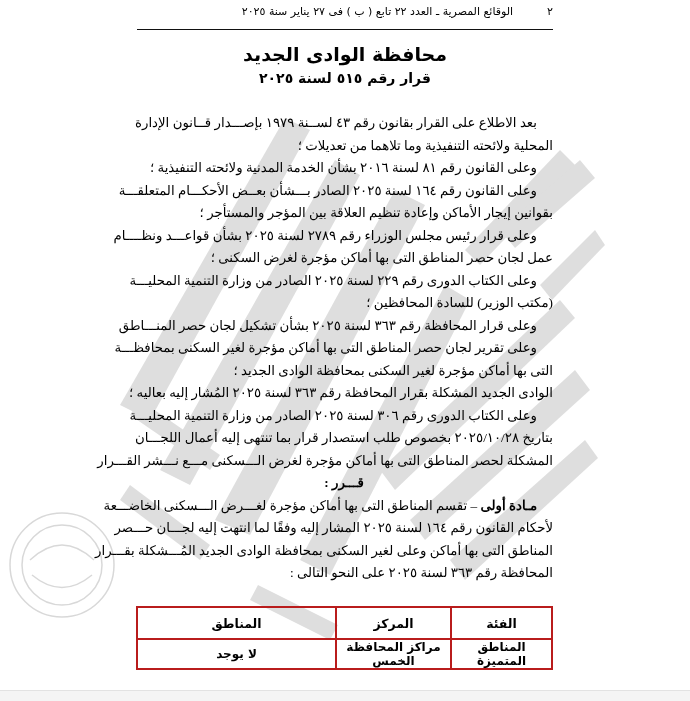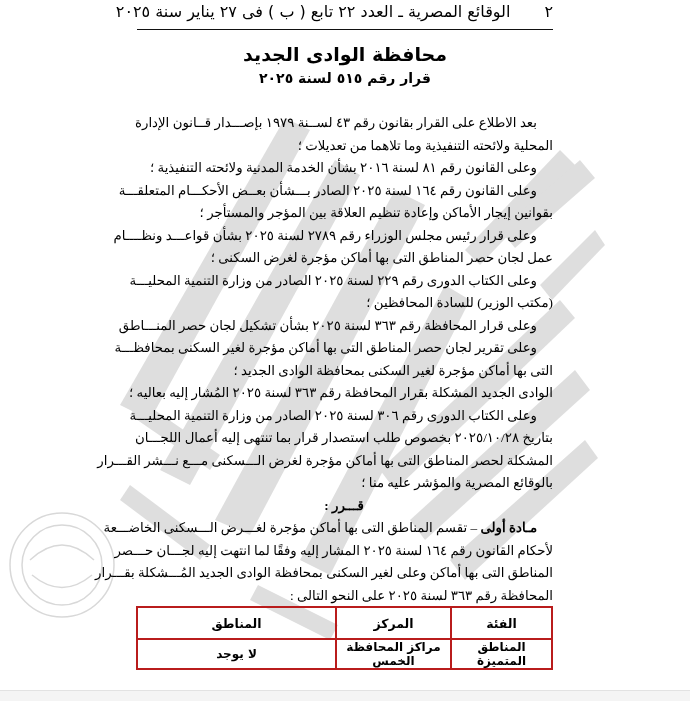--- a/index.html
+++ b/index.html
@@ -25,21 +25,21 @@
   .watermark {
     position: absolute; left: 0; top: 0; width: 690px; height: 701px;
     pointer-events: none;
     z-index: 0;
   }
   .content { position: absolute; left: 0; top: 0; width: 690px; height: 701px; z-index: 1; }
 
   .running-head {
     position: absolute; top: 2px; left: 137px; width: 416px;
     direction: rtl; text-align: right;
-    font-size: 16px; line-height: 20px;
+    font-size: 11px; line-height: 20px;
     white-space: nowrap;
   }
   .running-head .pg { display: inline-block; margin-left: 34px; }
   .head-rule {
     position: absolute; top: 29px; left: 137px; width: 416px; height: 0;
     border-top: 1.5px solid #111;
   }
   .title {
     position: absolute; top: 42px; left: 137px; width: 416px;
     direction: rtl; text-align: center;
@@ -138,21 +138,20 @@
       <div class="line last">عمل لجان حصر المناطق التى بها أماكن مؤجرة لغرض السكنى ؛</div>
       <div class="line indent">وعلى الكتاب الدورى رقم ٢٢٩ لسنة ٢٠٢٥ الصادر من وزارة التنمية المحليـــة</div>
       <div class="line last">(مكتب الوزير) للسادة المحافظين ؛</div>
       <div class="line indent">وعلى قرار المحافظة رقم ٣٦٣ لسنة ٢٠٢٥ بشأن تشكيل لجان حصر المنـــاطق</div>
       <div class="line indent">وعلى تقرير لجان حصر المناطق التى بها أماكن مؤجرة لغير السكنى بمحافظـــة</div>
       <div class="line last">التى بها أماكن مؤجرة لغير السكنى بمحافظة الوادى الجديد ؛</div>
       <div class="line last">الوادى الجديد المشكلة بقرار المحافظة رقم ٣٦٣ لسنة ٢٠٢٥ المُشار إليه بعاليه ؛</div>
       <div class="line indent">وعلى الكتاب الدورى رقم ٣٠٦ لسنة ٢٠٢٥ الصادر من وزارة التنمية المحليـــة</div>
       <div class="line">بتاريخ ٢٠٢٥/١٠/٢٨ بخصوص طلب استصدار قرار بما تنتهى إليه أعمال اللجـــان</div>
       <div class="line">المشكلة لحصر المناطق التى بها أماكن مؤجرة لغرض الـــسكنى مـــع نـــشر القـــرار</div>
-      <div class="line last">بالوقائع المصرية والمؤشر عليه منا ؛</div>
 
       <div class="line center">قـــرر :</div>
 
       <div class="line indent">
         <span class="bold">مـادة أولى</span>
         <span>– تقسم المناطق التى بها أماكن مؤجرة لغـــرض الـــسكنى الخاضـــعة</span>
       </div>
       <div class="line">لأحكام القانون رقم ١٦٤ لسنة ٢٠٢٥ المشار إليه وفقًا لما انتهت إليه لجـــان حـــصر</div>
       <div class="line">المناطق التى بها أماكن وعلى لغير السكنى بمحافظة الوادى الجديد المُـــشكلة بقـــرار</div>
       <div class="line last">المحافظة رقم ٣٦٣ لسنة ٢٠٢٥ على النحو التالى :</div>

